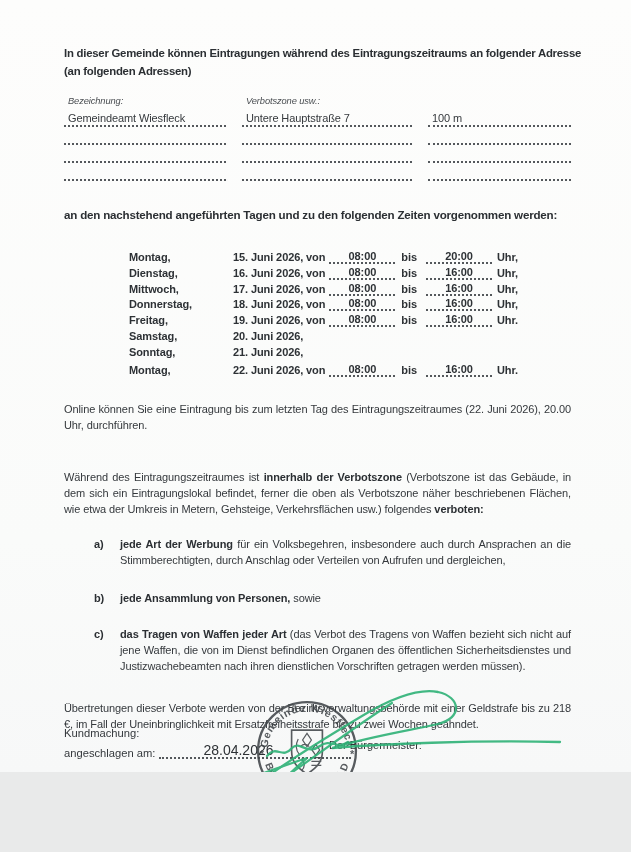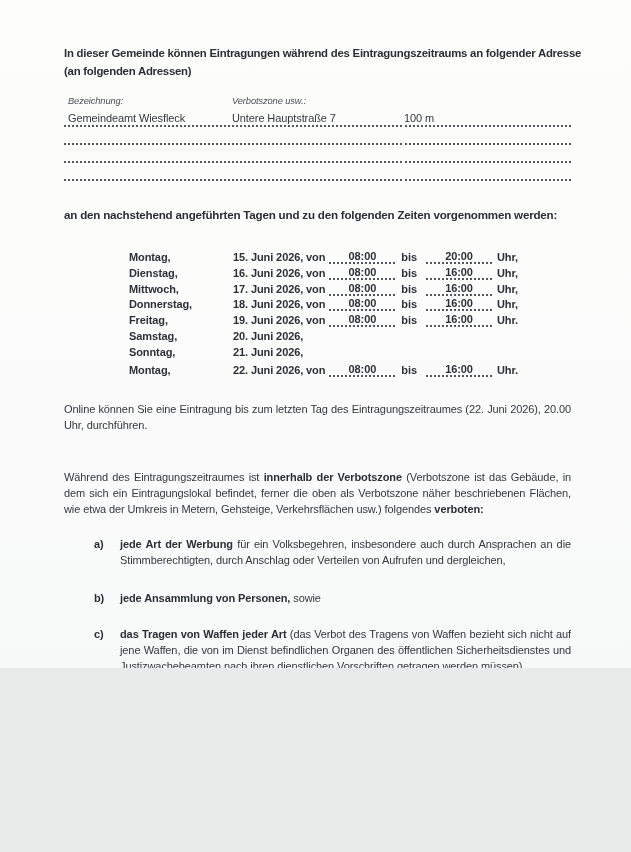--- a/index.html
+++ b/index.html
@@ -4,35 +4,35 @@
 <style>
   * { margin:0; padding:0; box-sizing:border-box; }
   html,body { width:631px; }
   body {
     font-family:"Liberation Sans", sans-serif;
     color:#34383c;
     background:#e9eaea;
   }
   .page {
     position:relative;
-    width:631px; height:668px;
+    width:631px; height:772px;
     background:linear-gradient(180deg,#fdfdfc 0%,#fafbfa 70%,#f7f8f8 100%);
     overflow:hidden;
     text-decoration:underline;
   }
   .content {
     position:absolute; left:64px; top:0; width:507px;
     font-size:11px; line-height:16px; letter-spacing:-0.1px;
   }
   .nowrap { white-space:nowrap; }
   .intro { margin-top:45px; font-weight:bold; font-size:11.4px; line-height:17.5px; color:#2b2f33; letter-spacing:-0.25px; }
 
   
   .addr-table { margin-top:13px; }
-  .addr-head, .addr-row { display:grid; grid-template-columns:162px 170px 1fr; column-gap:2px; }
+  .addr-head, .addr-row { display:grid; grid-template-columns:162px 170px 1fr; column-gap:16px; }
   .addr-head { font-style:italic; font-size:9.3px; color:#4a4e52; }
   .addr-head > div { padding-left:4px; }
   .addr-row > div {
     height:17px; border-bottom:2px dotted #54585c;
     font-size:11px; padding-left:4px; overflow:hidden;
   }
   .addr-row { margin-top:1px; }
 
   .sched-heading { margin-top:26px; font-weight:bold; font-size:11.6px; color:#2b2f33; letter-spacing:-0.2px; }
 

